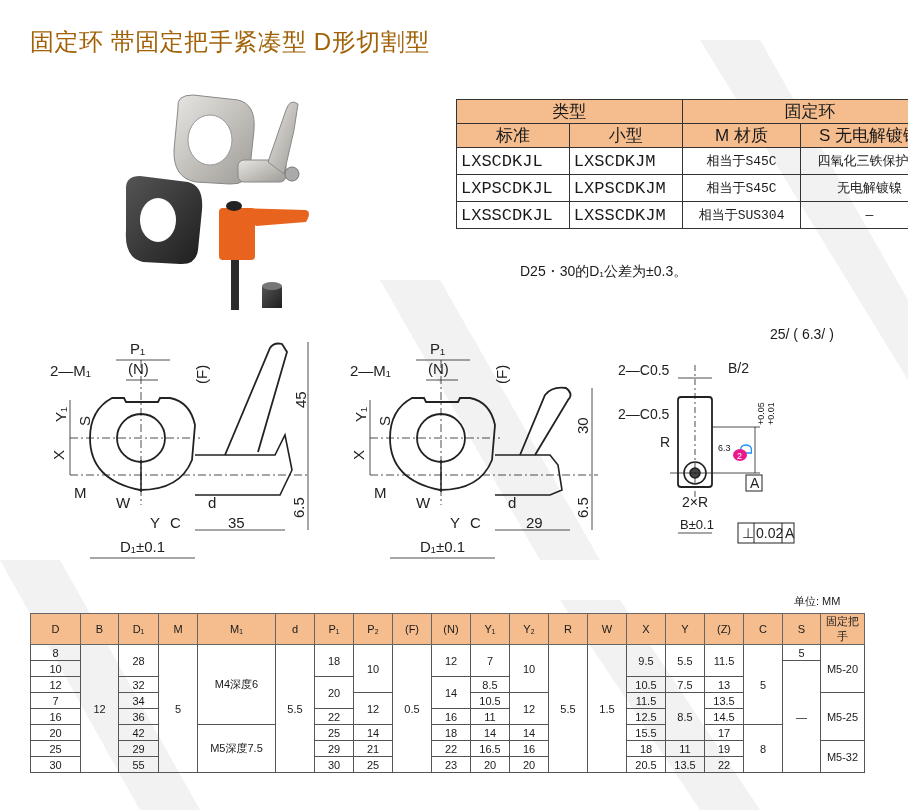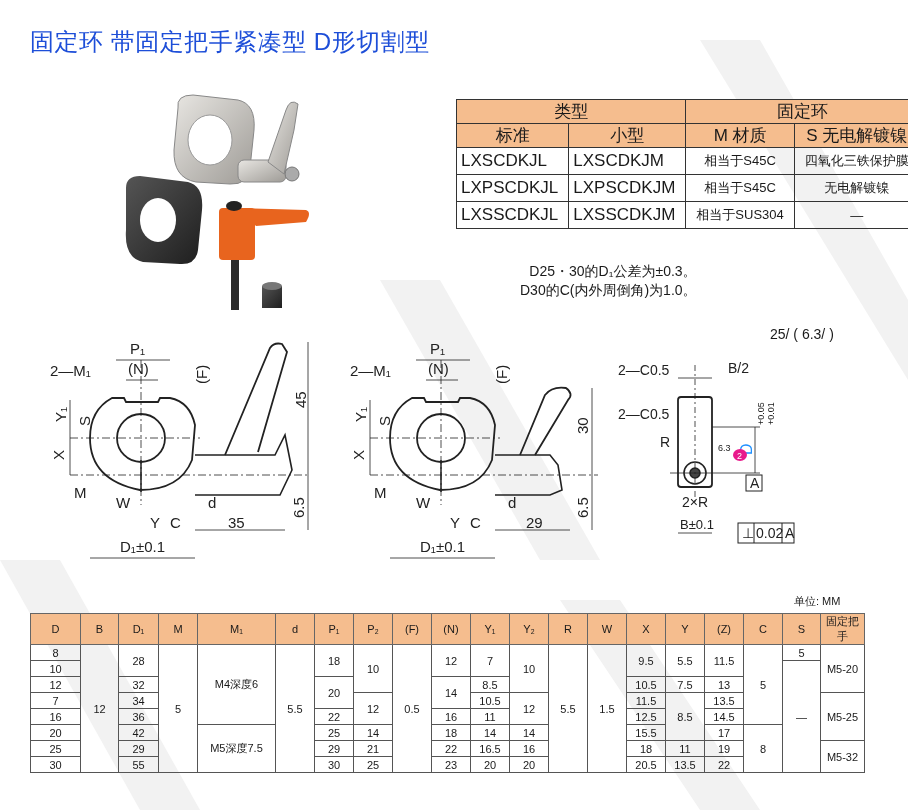--- a/index.html
+++ b/index.html
@@ -1,25 +1,25 @@
 <!DOCTYPE html>
 <html><head>
 <meta charset="utf-8">
 <style>
   * { box-sizing: border-box; margin: 0; padding: 0; }
   body { width: 908px; height: 810px; background: #ffffff; position: relative; overflow: hidden;
          font-family: "Liberation Sans", "DejaVu Sans", sans-serif; color: #1a1a1a; }
   .watermark { position: absolute; inset: 0; pointer-events: none; }
-  .title { position: absolute; left: 30px; top: 26px; font-size: 24px; color: #1d4ed8; letter-spacing: 0.5px; }
+  .title { position: absolute; left: 30px; top: 26px; font-size: 24px; color: #a16207; letter-spacing: 0.5px; }
   .photo { position: absolute; left: 118px; top: 90px; width: 200px; height: 220px; }
 
   table { border-collapse: collapse; }
   .type-table { position: absolute; left: 456px; top: 99px; width: 348px; font-size: 15px; border-radius: 6px; }
   .type-table th { background: #f5bd8e; font-weight: normal; font-size: 17px; height: 22px; border: 1px solid #333; }
-  .type-table td { border: 1.5px solid #333; height: 27px; text-align: center; font-size: 17px; white-space: nowrap; padding: 0 10px; }
+  .type-table td { border: 1.5px solid #333; height: 27px; text-align: center; font-size: 17px; white-space: nowrap; padding: 0 16px; font-family: Liberation Mono, monospace; }
   .type-table td.small { font-size: 13px; }
   .type-table td.lft { text-align: left; padding-left: 4px; }
 
   .notes { position: absolute; left: 520px; top: 262px; font-size: 14px; line-height: 19px; text-align: right; }
 
   .drawing { position: absolute; }
   .roughness { position: absolute; left: 770px; top: 326px; font-size: 14px; text-align: right; }
 
   .unit { position: absolute; left: 794px; top: 594px; font-size: 11px; }
 
@@ -103,21 +103,20 @@
     <td class="lft">LXSSCDKJL</td>
     <td class="lft">LXSSCDKJM</td>
     <td class="small">相当于SUS304</td>
     <td class="small">—</td>
   </tr>
 </tbody>
   </table>
 
 <div class="notes">
   <div>D25・30的D₁公差为±0.3。</div>
-  <div>D30的C(内外周倒角)为1.0。</div>
 </div>
 
 <svg class="drawing" style="left:30px;top:330px" width="300" height="240" font-family="Liberation Sans, sans-serif" font-size="15" fill="none" stroke="#222">
   <path d="M82 68 Q60 80 60 108 Q60 150 110 160 Q150 160 162 130 L165 95 Q160 72 140 68 L130 68 L128 72 L96 72 L94 68 Z" stroke-width="1.8"></path>
   <circle cx="111" cy="108" r="24" stroke-width="1.8"></circle>
   <line x1="111" y1="130" x2="111" y2="162" stroke-width="1.5"></line>
   <path d="M165 125 L245 125 L255 105 L262 140 L250 165 L165 165" stroke-width="1.6"></path>
   <path d="M195 125 L240 18 Q244 12 252 14 L257 22 L228 122" stroke-width="1.8"></path>
   <line x1="40" y1="108" x2="170" y2="108" stroke-dasharray="8 3 2 3" stroke-width="0.8"></line>
   <line x1="40" y1="145" x2="280" y2="145" stroke-dasharray="8 3 2 3" stroke-width="0.8"></line>

